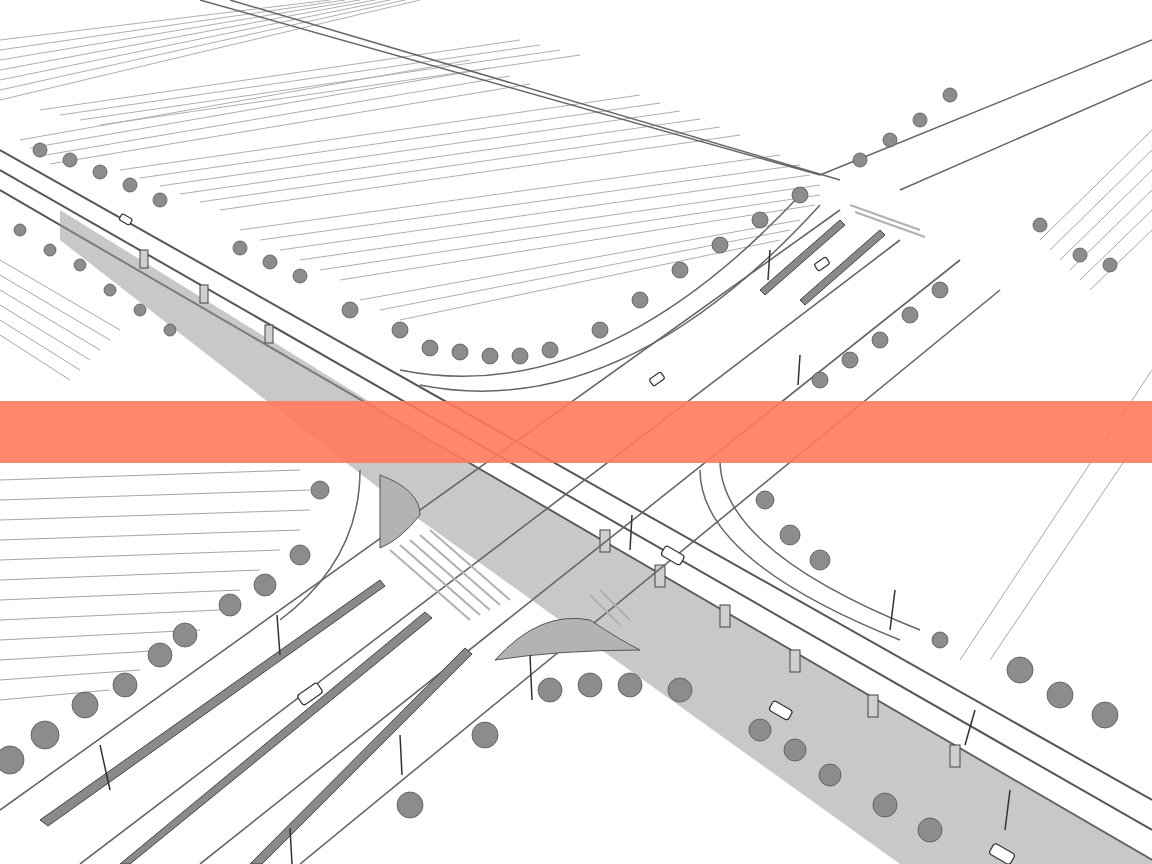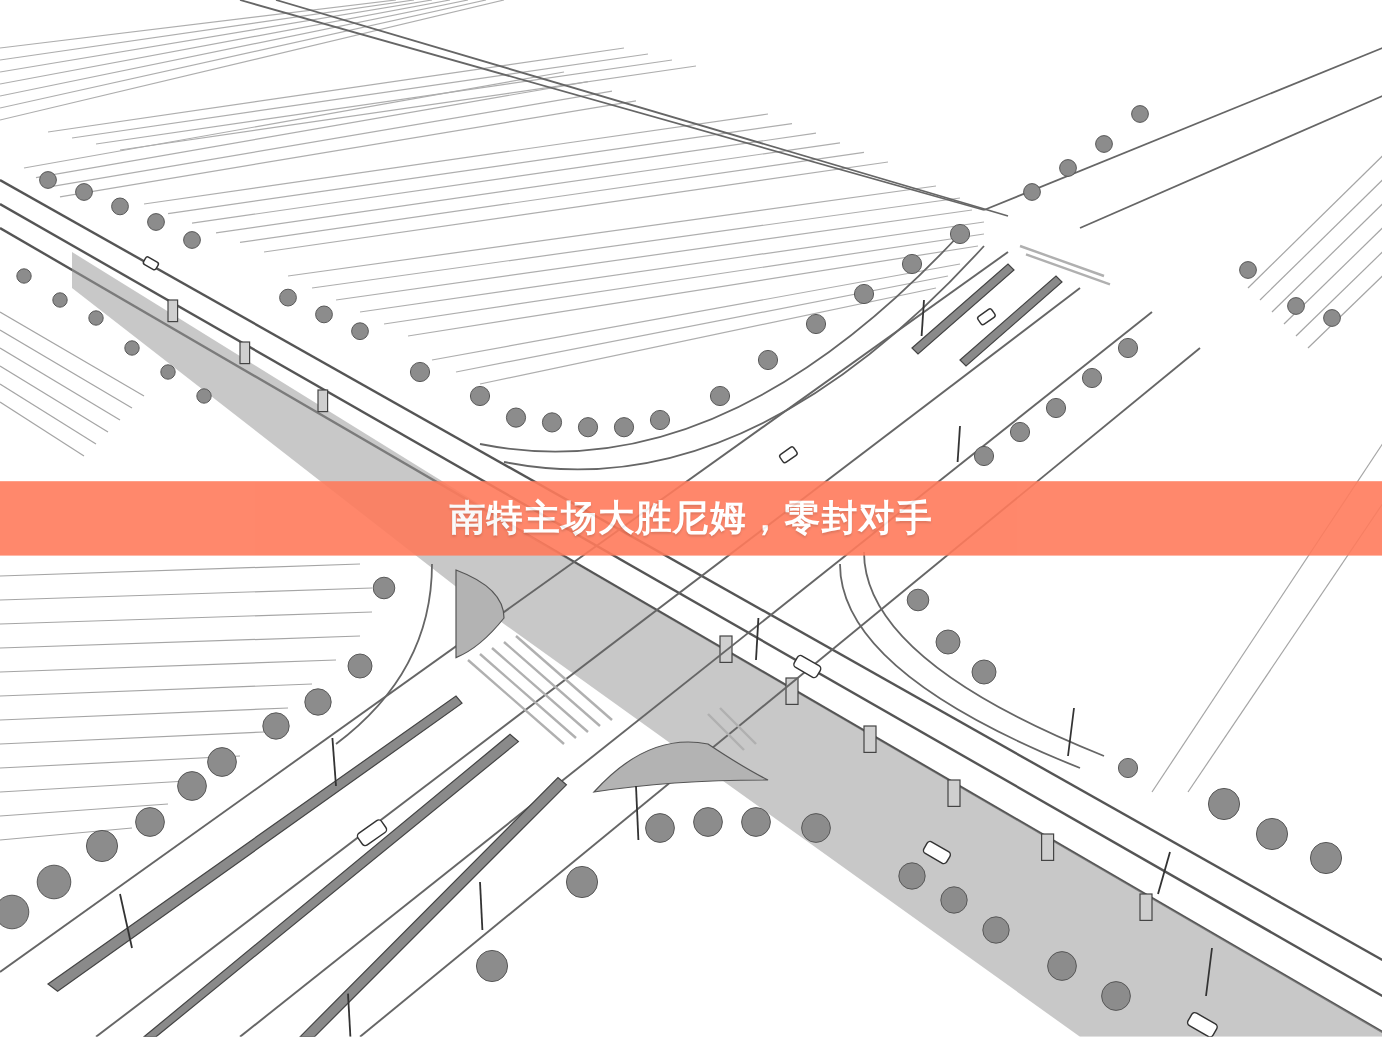--- a/index.html
+++ b/index.html
@@ -242,14 +242,13 @@
     <path d="M530 655 L532 700"></path>
       <path d="M770 250 L768 280"></path>
       <path d="M800 355 L798 385"></path>
     <path d="M1010 790 L1005 830"></path>
       <path d="M290 828 L292 864"></path>
   </g>
 </svg>
 
 <div class="banner">
   <div class="banner-bg" style="position:absolute;inset:0;background:#ff7b5c;"></div>
-  <span class="banner-text">南特主场大胜尼姆，零封对手</span>
 </div>
 
 </body></html>

